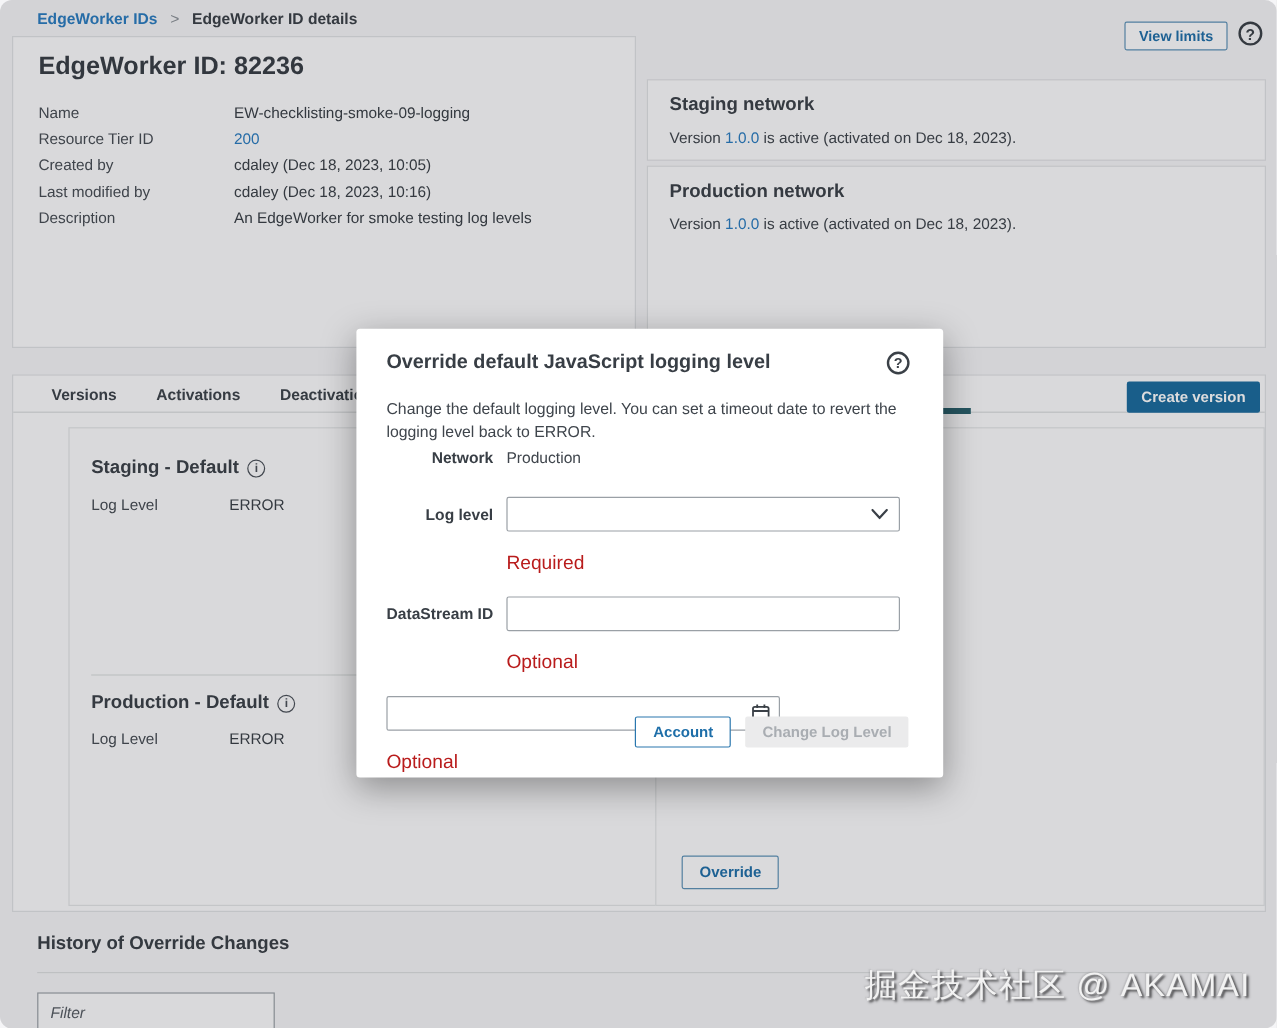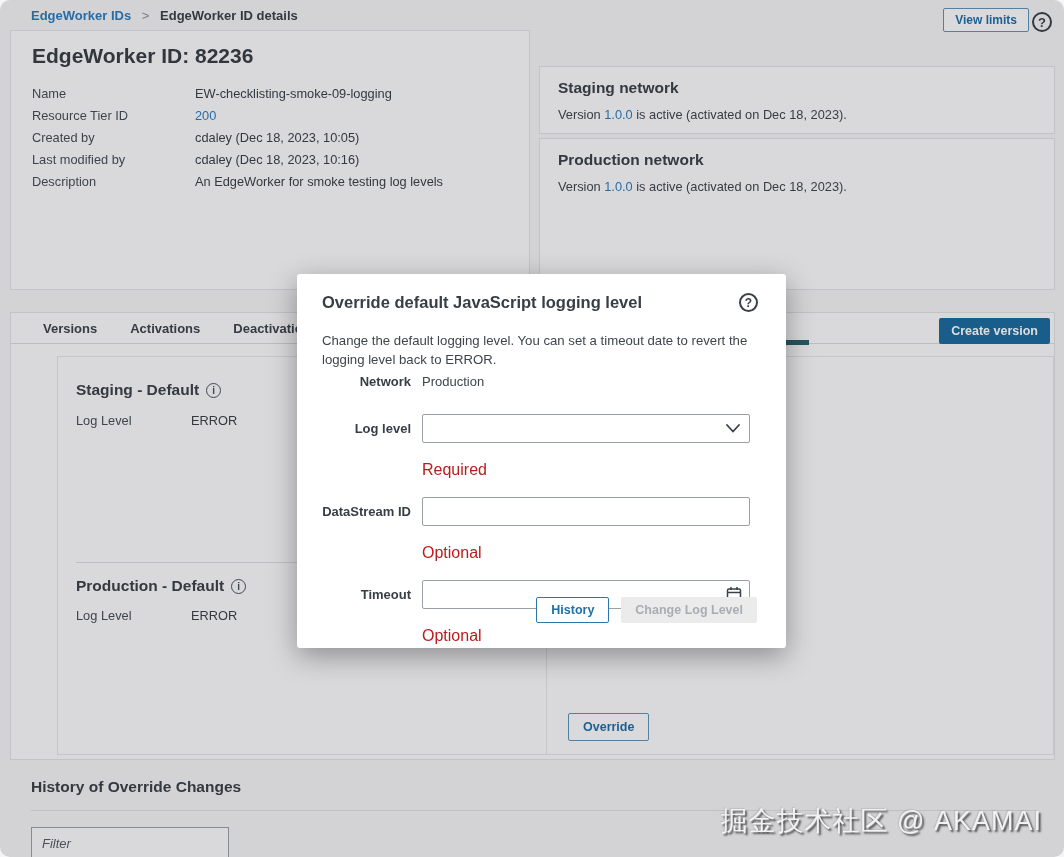--- a/index.html
+++ b/index.html
@@ -5,21 +5,21 @@
   * { margin:0; padding:0; box-sizing:border-box; }
   html,body { width:1064px; height:857px; }
   body { font-family:"Liberation Sans", sans-serif; background:#f5f5f7; }
   .page { position:relative; width:1064px; height:857px; overflow:hidden; background:#f5f5f7; color:#3a4047;border-radius:10px; }
 
   
   .crumb-row { position:absolute; top:8px; left:31px; font-size:13px; font-weight:bold; }
   .crumb-link { color:#2a7cc0; cursor:pointer; }
   .crumb-sep { color:#8a9097; margin:0 7px; font-weight:normal; }
   .crumb-cur { color:#3a4047; }
-  .top-right { position:absolute; top:8px; right:12px; display:flex; align-items:flex-end; gap:3px; }
+  .top-right { position:absolute; top:18px; right:12px; display:flex; align-items:flex-start; gap:9px; }
   .btn-outline { background:#fdfdfe; border:1px solid #5e93b8; color:#1f6fa9; font-weight:bold;
                  font-size:12px; padding:4px 11px; border-radius:2px; cursor:pointer;
                  font-family:"Liberation Sans", sans-serif; }
   .help-circle { width:20px; height:20px; border:2px solid #3a4047; border-radius:50%;
                  display:flex; align-items:center; justify-content:center;
                  font-size:13px; font-weight:bold; color:#3a4047; cursor:pointer; }
 
   .card { position:absolute; background:#fcfcfd; border:1px solid #e0e2e4; }
 
   
@@ -234,36 +234,35 @@
 
       <div class="m-row m-row-input">
         <div class="m-label">DataStream ID</div>
         <div class="m-field">
           <input class="m-input" style="">
           <div class="m-helper">Optional</div>
         </div>
       </div>
 
       <div class="m-row m-row-input">
-        <div class="m-label">Timeout</div>
         <div class="m-field">
           <div class="input-wrap">
             <input class="m-input" style="">
             <svg class="input-icon" width="16" height="17" viewBox="0 0 16 17">
               <rect x="1.5" y="3" width="13" height="12" rx="1.5" fill="none" stroke="#3a4047" stroke-width="1.5"></rect>
               <line x1="1.5" y1="6.5" x2="14.5" y2="6.5" stroke="#3a4047" stroke-width="1.5"></line>
               <line x1="5" y1="1" x2="5" y2="4" stroke="#3a4047" stroke-width="1.5"></line>
               <line x1="11" y1="1" x2="11" y2="4" stroke="#3a4047" stroke-width="1.5"></line>
             </svg>
           </div>
           <div class="m-helper">Optional</div>
         </div>
       </div>
     </div>
 
     <div class="modal-actions">
-      <button class="btn-cancel">History</button>
+      <button class="btn-cancel">Account</button>
       <button class="btn-disabled">Change Log Level</button>
     </div>
   </div>
 
   <div class="watermark">掘金技术社区 @ AKAMAI</div>
 </div>
 
 </body></html>

